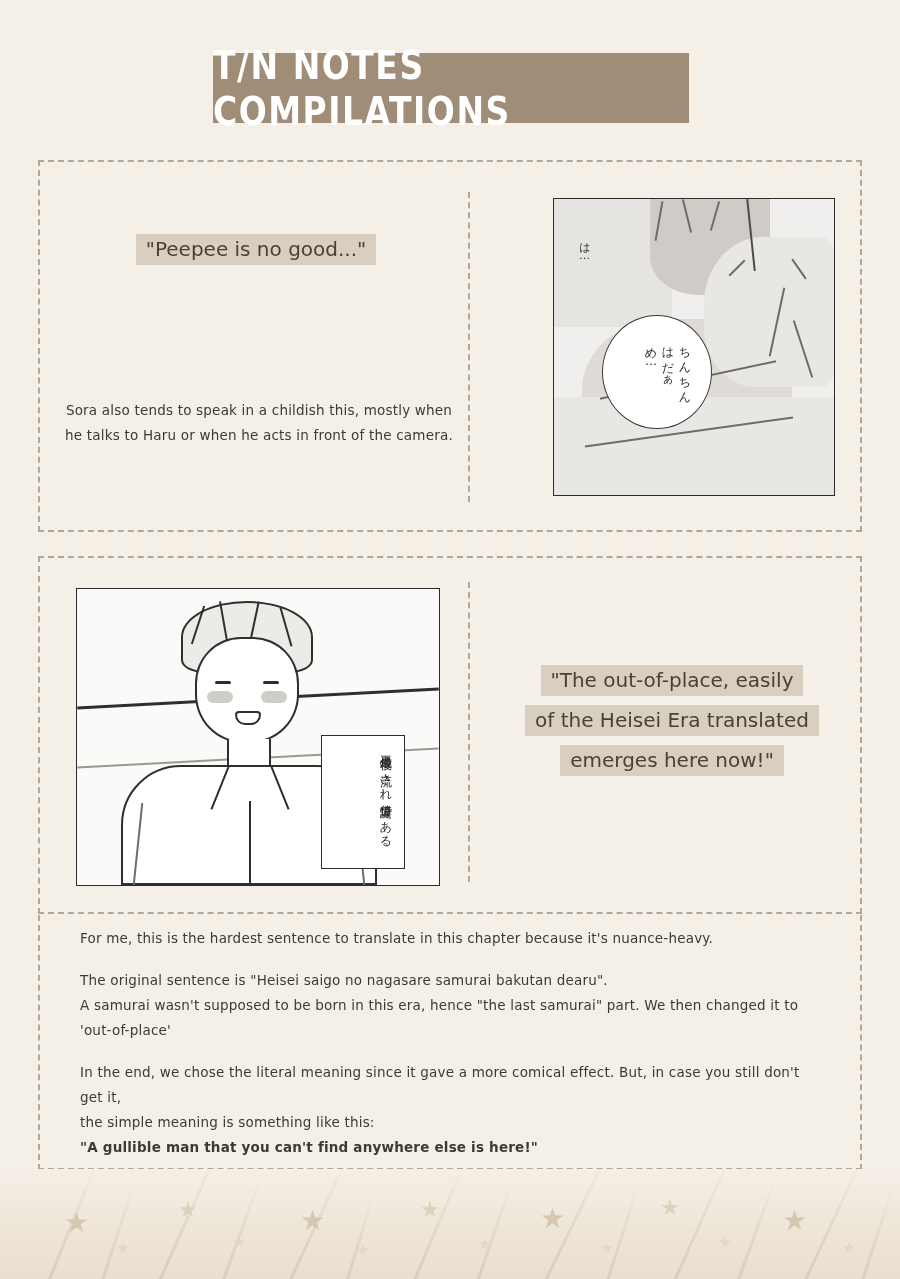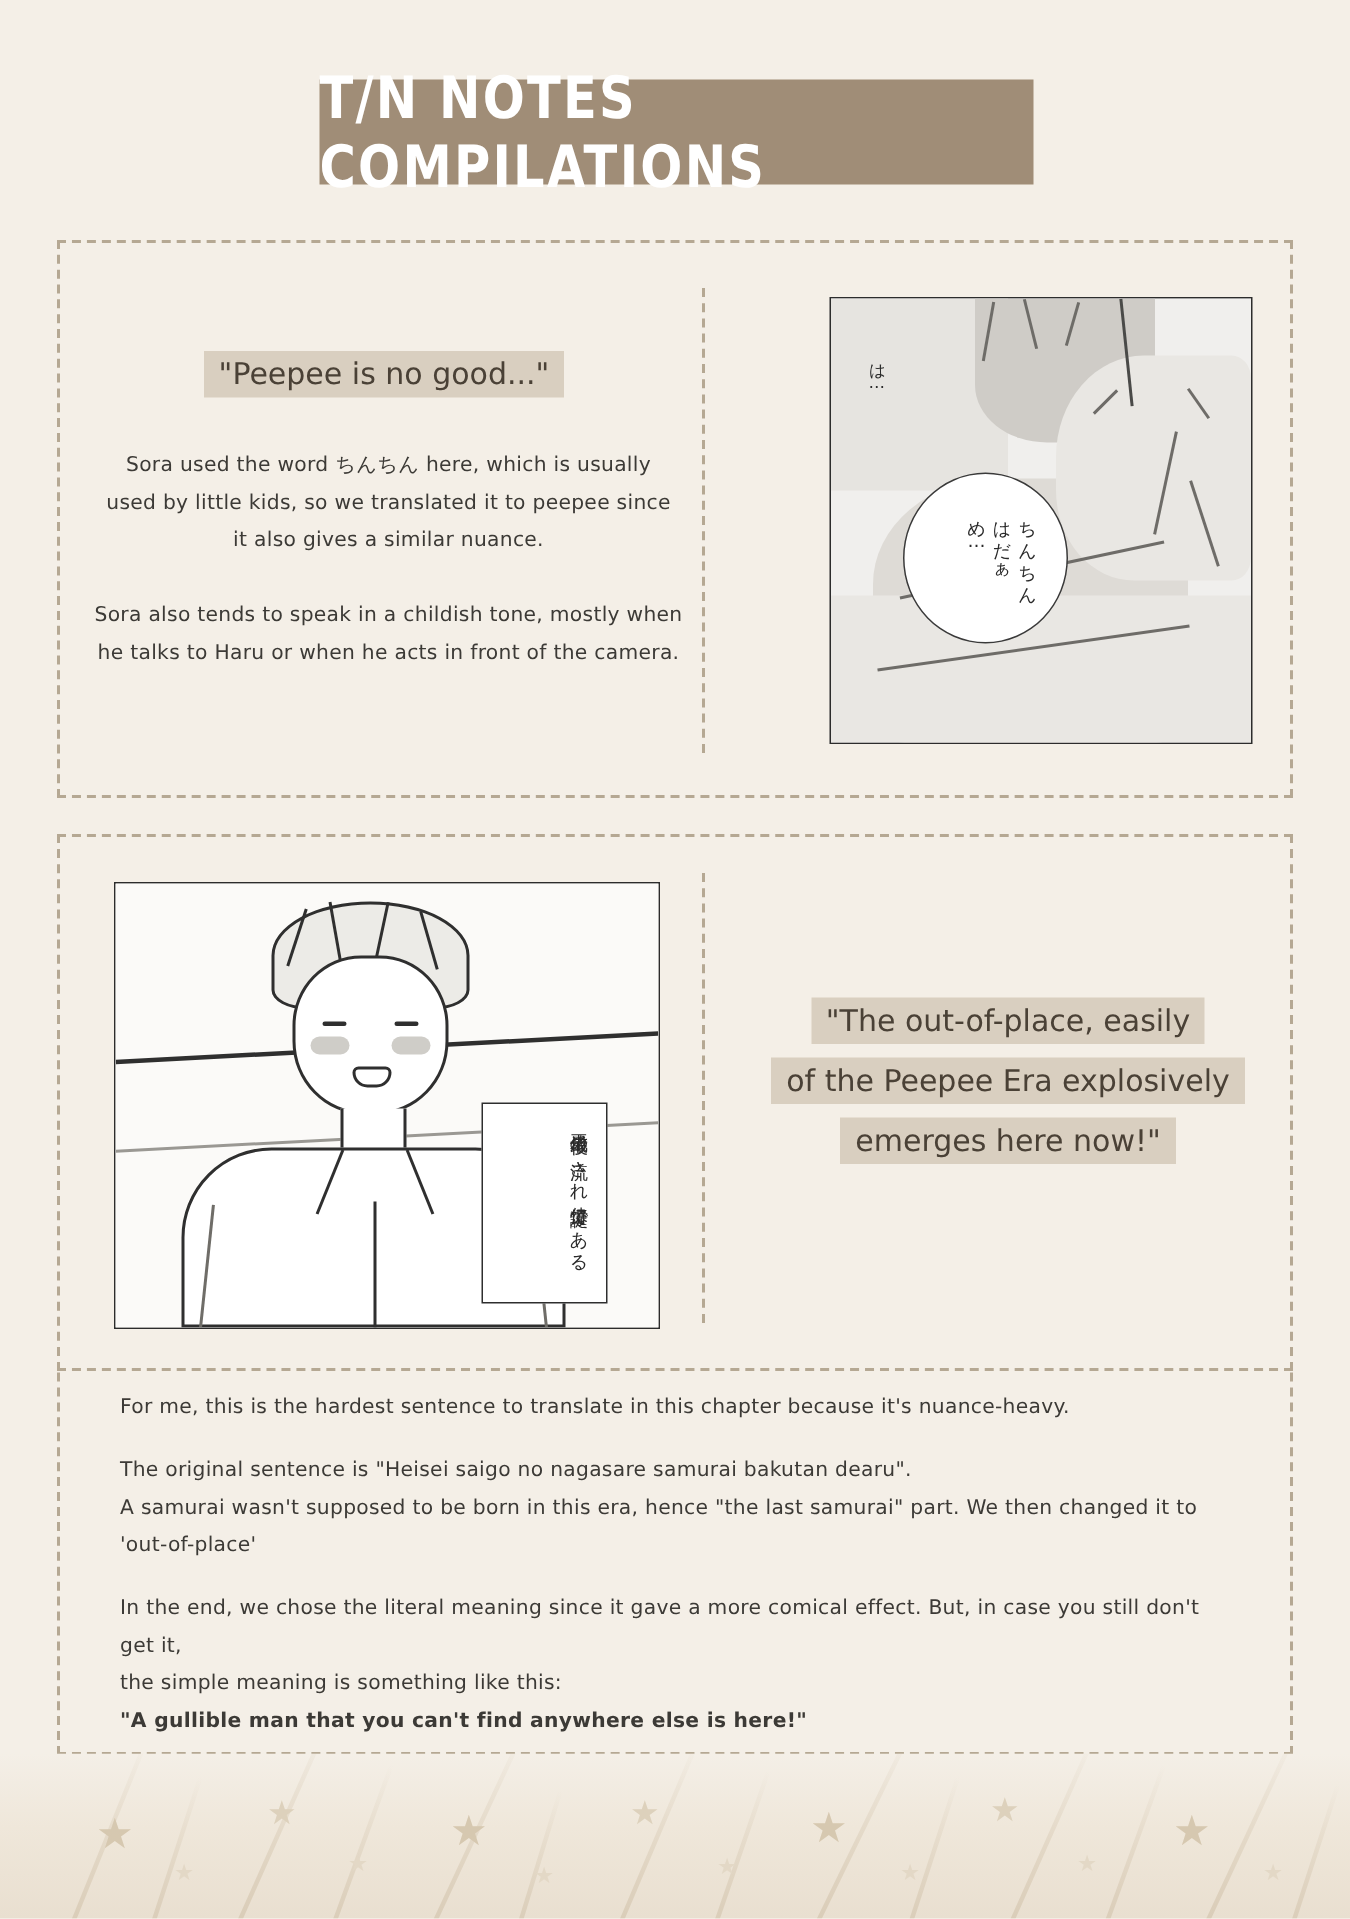--- a/index.html
+++ b/index.html
@@ -221,22 +221,21 @@
     <div class="title-text">T/N NOTES COMPILATIONS</div>
   </div>
 
   <div class="dashed-box" id="box-top"></div>
   <div class="divider-v" id="div-top"></div>
 
   <div id="sec1-quote">
     <span class="quote-hl">"Peepee is no good..."</span>
   </div>
 
-  <div id="sec1-p1" class="body-text">Sora used the word ちんちん here, which is usually used by little kids, so we translated it to peepee since it also gives a similar nuance.</div>
-  <div id="sec1-p2" class="body-text">Sora also tends to speak in a childish tone, mostly when he talks to Haru or when he acts in front of the camera.</div>
+  <div id="sec1-p2" class="body-text">Sora also tends to speak in a childish this, mostly when he talks to Haru or when he acts in front of the camera.</div>
 
   <div id="panel1">
 
     <div class="sh" style="left:0;top:0;width:280px;height:296px;background:#f0efed;"></div>
     <div class="sh" style="left:0;top:0;width:118px;height:128px;background:#e6e4e0;"></div>
     <div class="sh" style="left:96px;top:0;width:120px;height:96px;background:#cfccc7;border-radius:0 0 46% 40%;"></div>
     <div class="sh" style="left:28px;top:120px;width:210px;height:176px;background:#dedbd6;border-radius:40% 30% 10% 10%;"></div>
     <div class="sh" style="left:150px;top:38px;width:130px;height:150px;background:#e9e7e3;border-radius:45% 10% 10% 40%;"></div>
     <div class="sh" style="left:0;top:198px;width:280px;height:98px;background:#e9e7e3;"></div>
 
@@ -290,21 +289,21 @@
     <div class="ln" style="left:60px;top:214px;width:2px;height:82px;transform:rotate(6deg);background:#6f6d68;"></div>
     <div class="ln" style="left:282px;top:214px;width:2px;height:82px;transform:rotate(-6deg);background:#6f6d68;"></div>
 
     <div class="inset-panel" style="left:244px;top:146px;width:82px;height:132px;">
       <div class="v-text" style="position:absolute;right:10px;top:10px;font-size:12px;height:112px;line-height:17px;">平成最後の流され侍爆誕である</div>
     </div>
   </div>
 
   <div id="sec2-quote">
     <div><span class="quote-hl">"The out-of-place, easily</span></div>
-    <div><span class="quote-hl">of the Peepee Era explosively</span></div>
+    <div><span class="quote-hl">of the Heisei Era translated</span></div>
     <div><span class="quote-hl">emerges here now!"</span></div>
   </div>
 
   <div class="dashed-box" id="box-bottom"></div>
 
   <div id="sec3" class="body-text">
     <p>For me, this is the hardest sentence to translate in this chapter because it's nuance-heavy.</p>
     <div class="gap"></div>
     <p>The original sentence is "Heisei saigo no nagasare samurai bakutan dearu".</p>
     <p>A samurai wasn't supposed to be born in this era, hence "the last samurai" part. We then changed it to 'out-of-place'</p>

